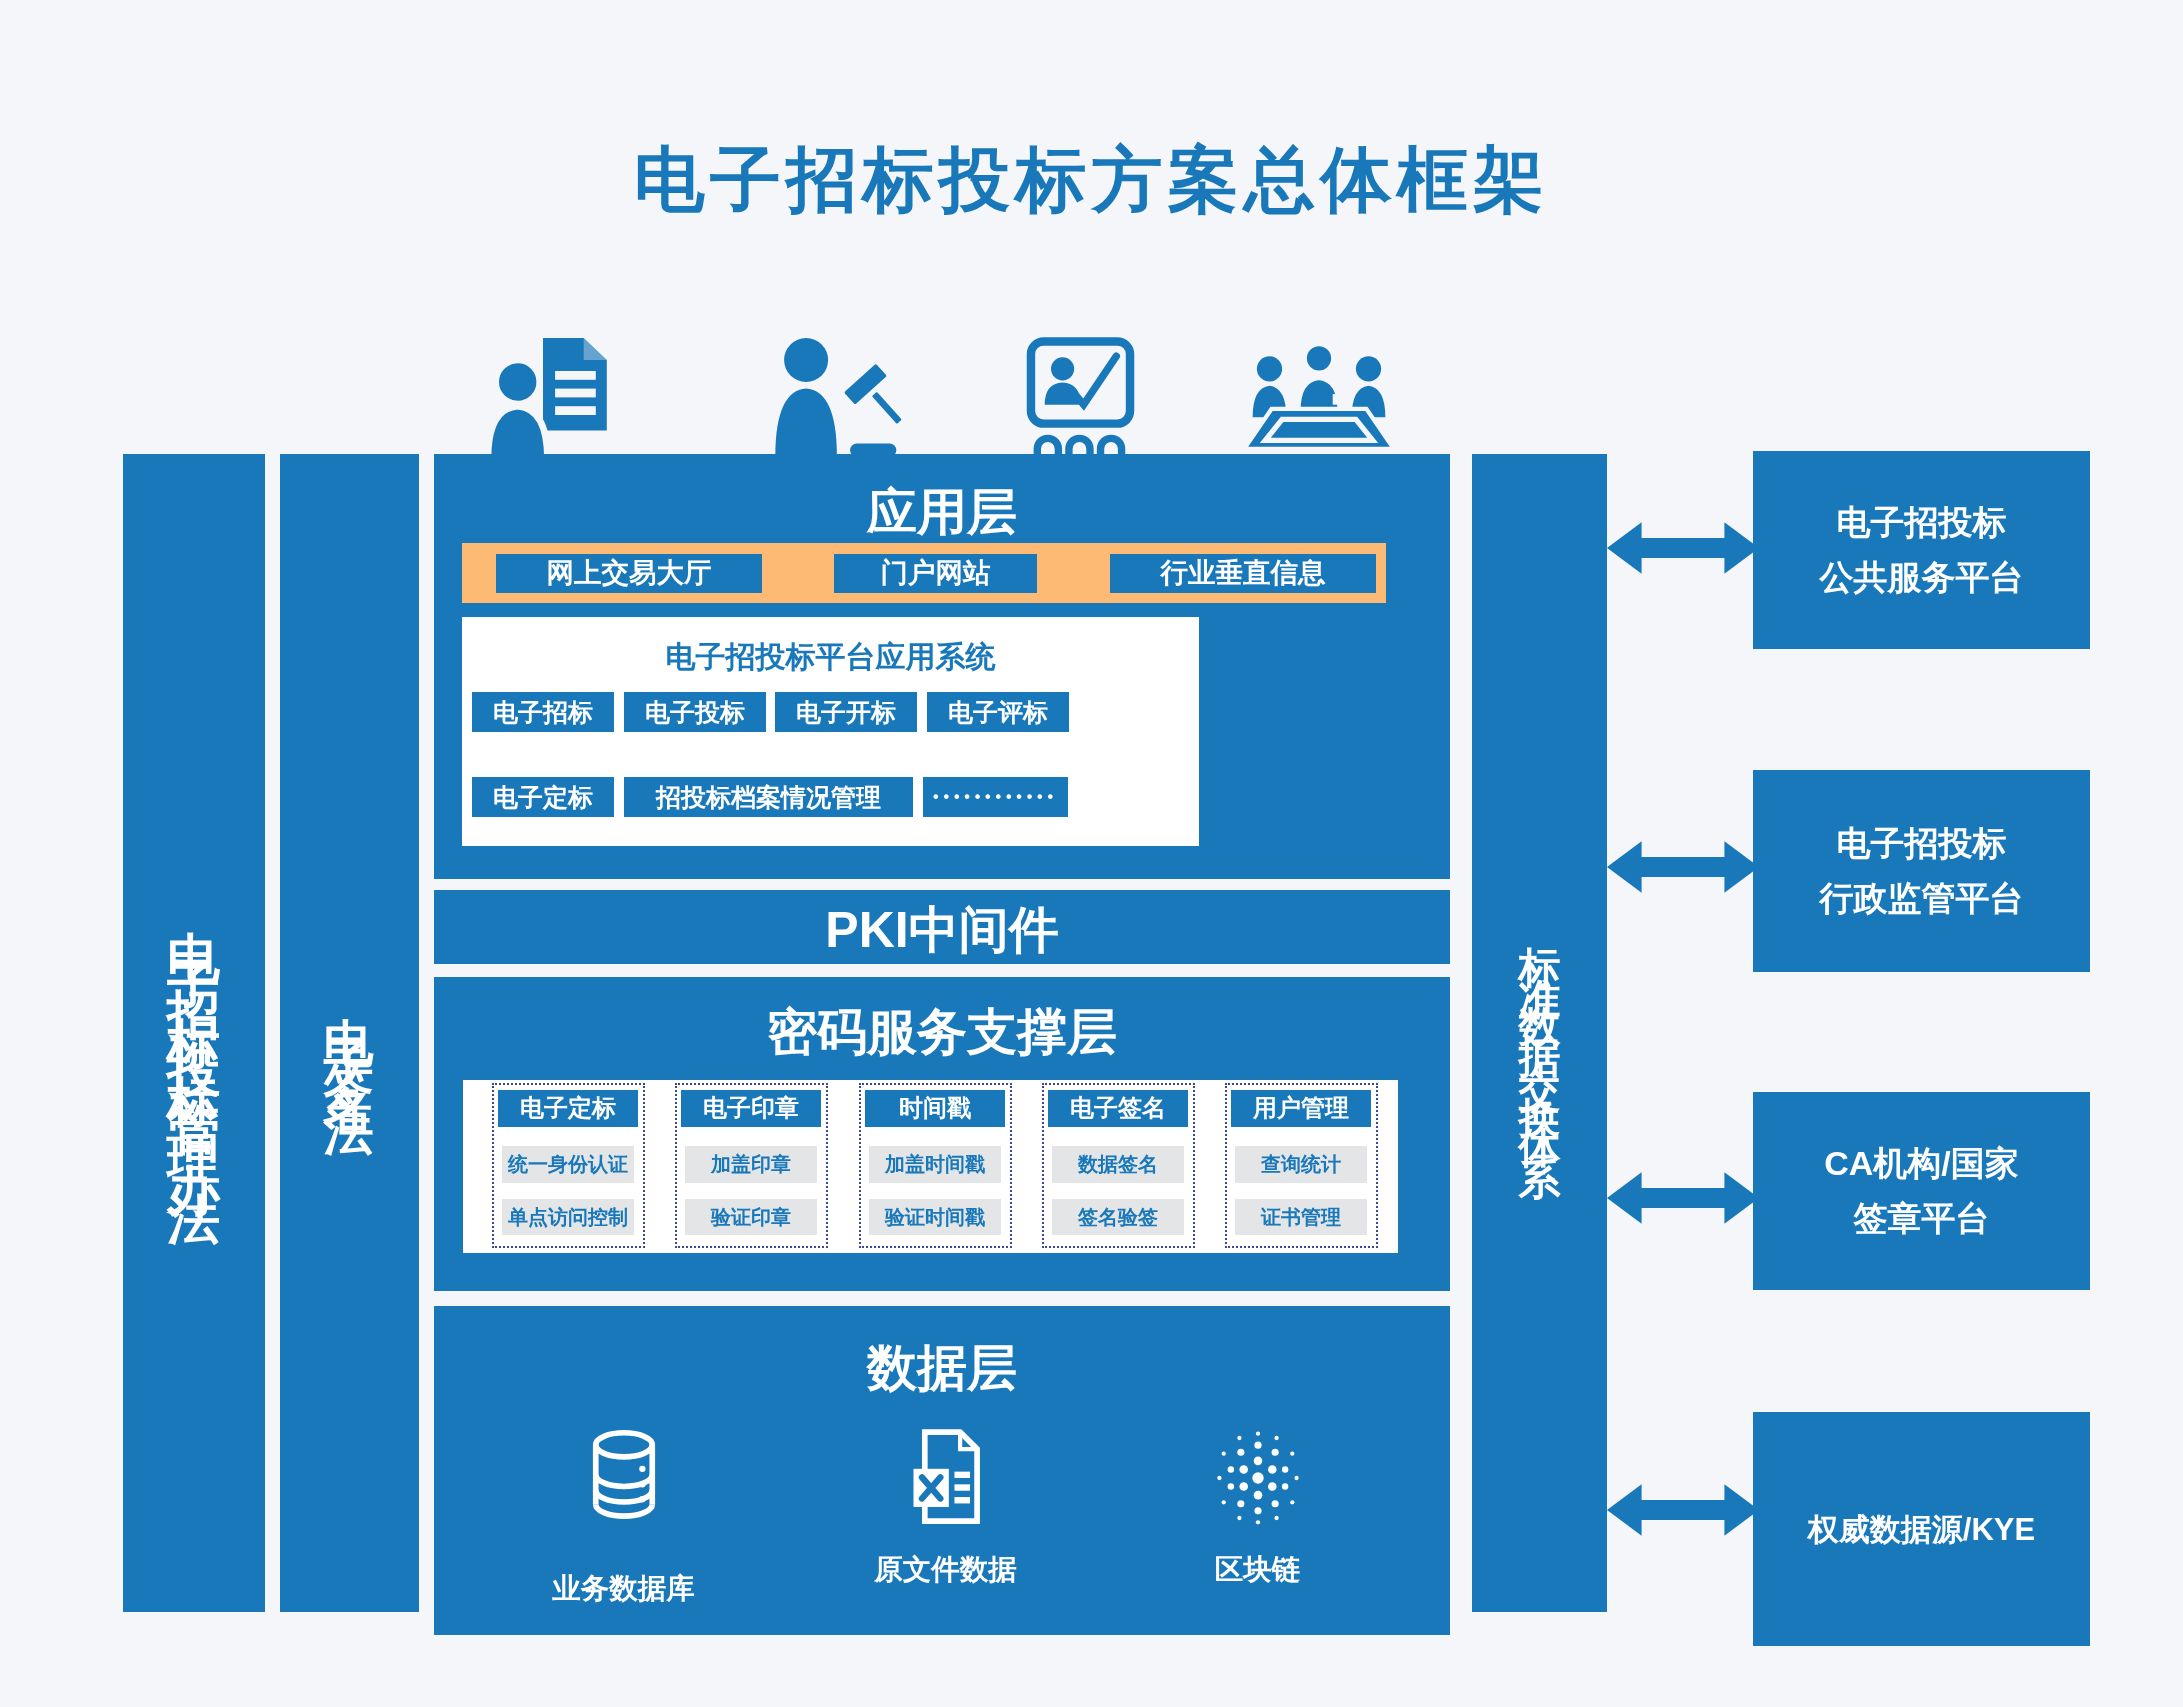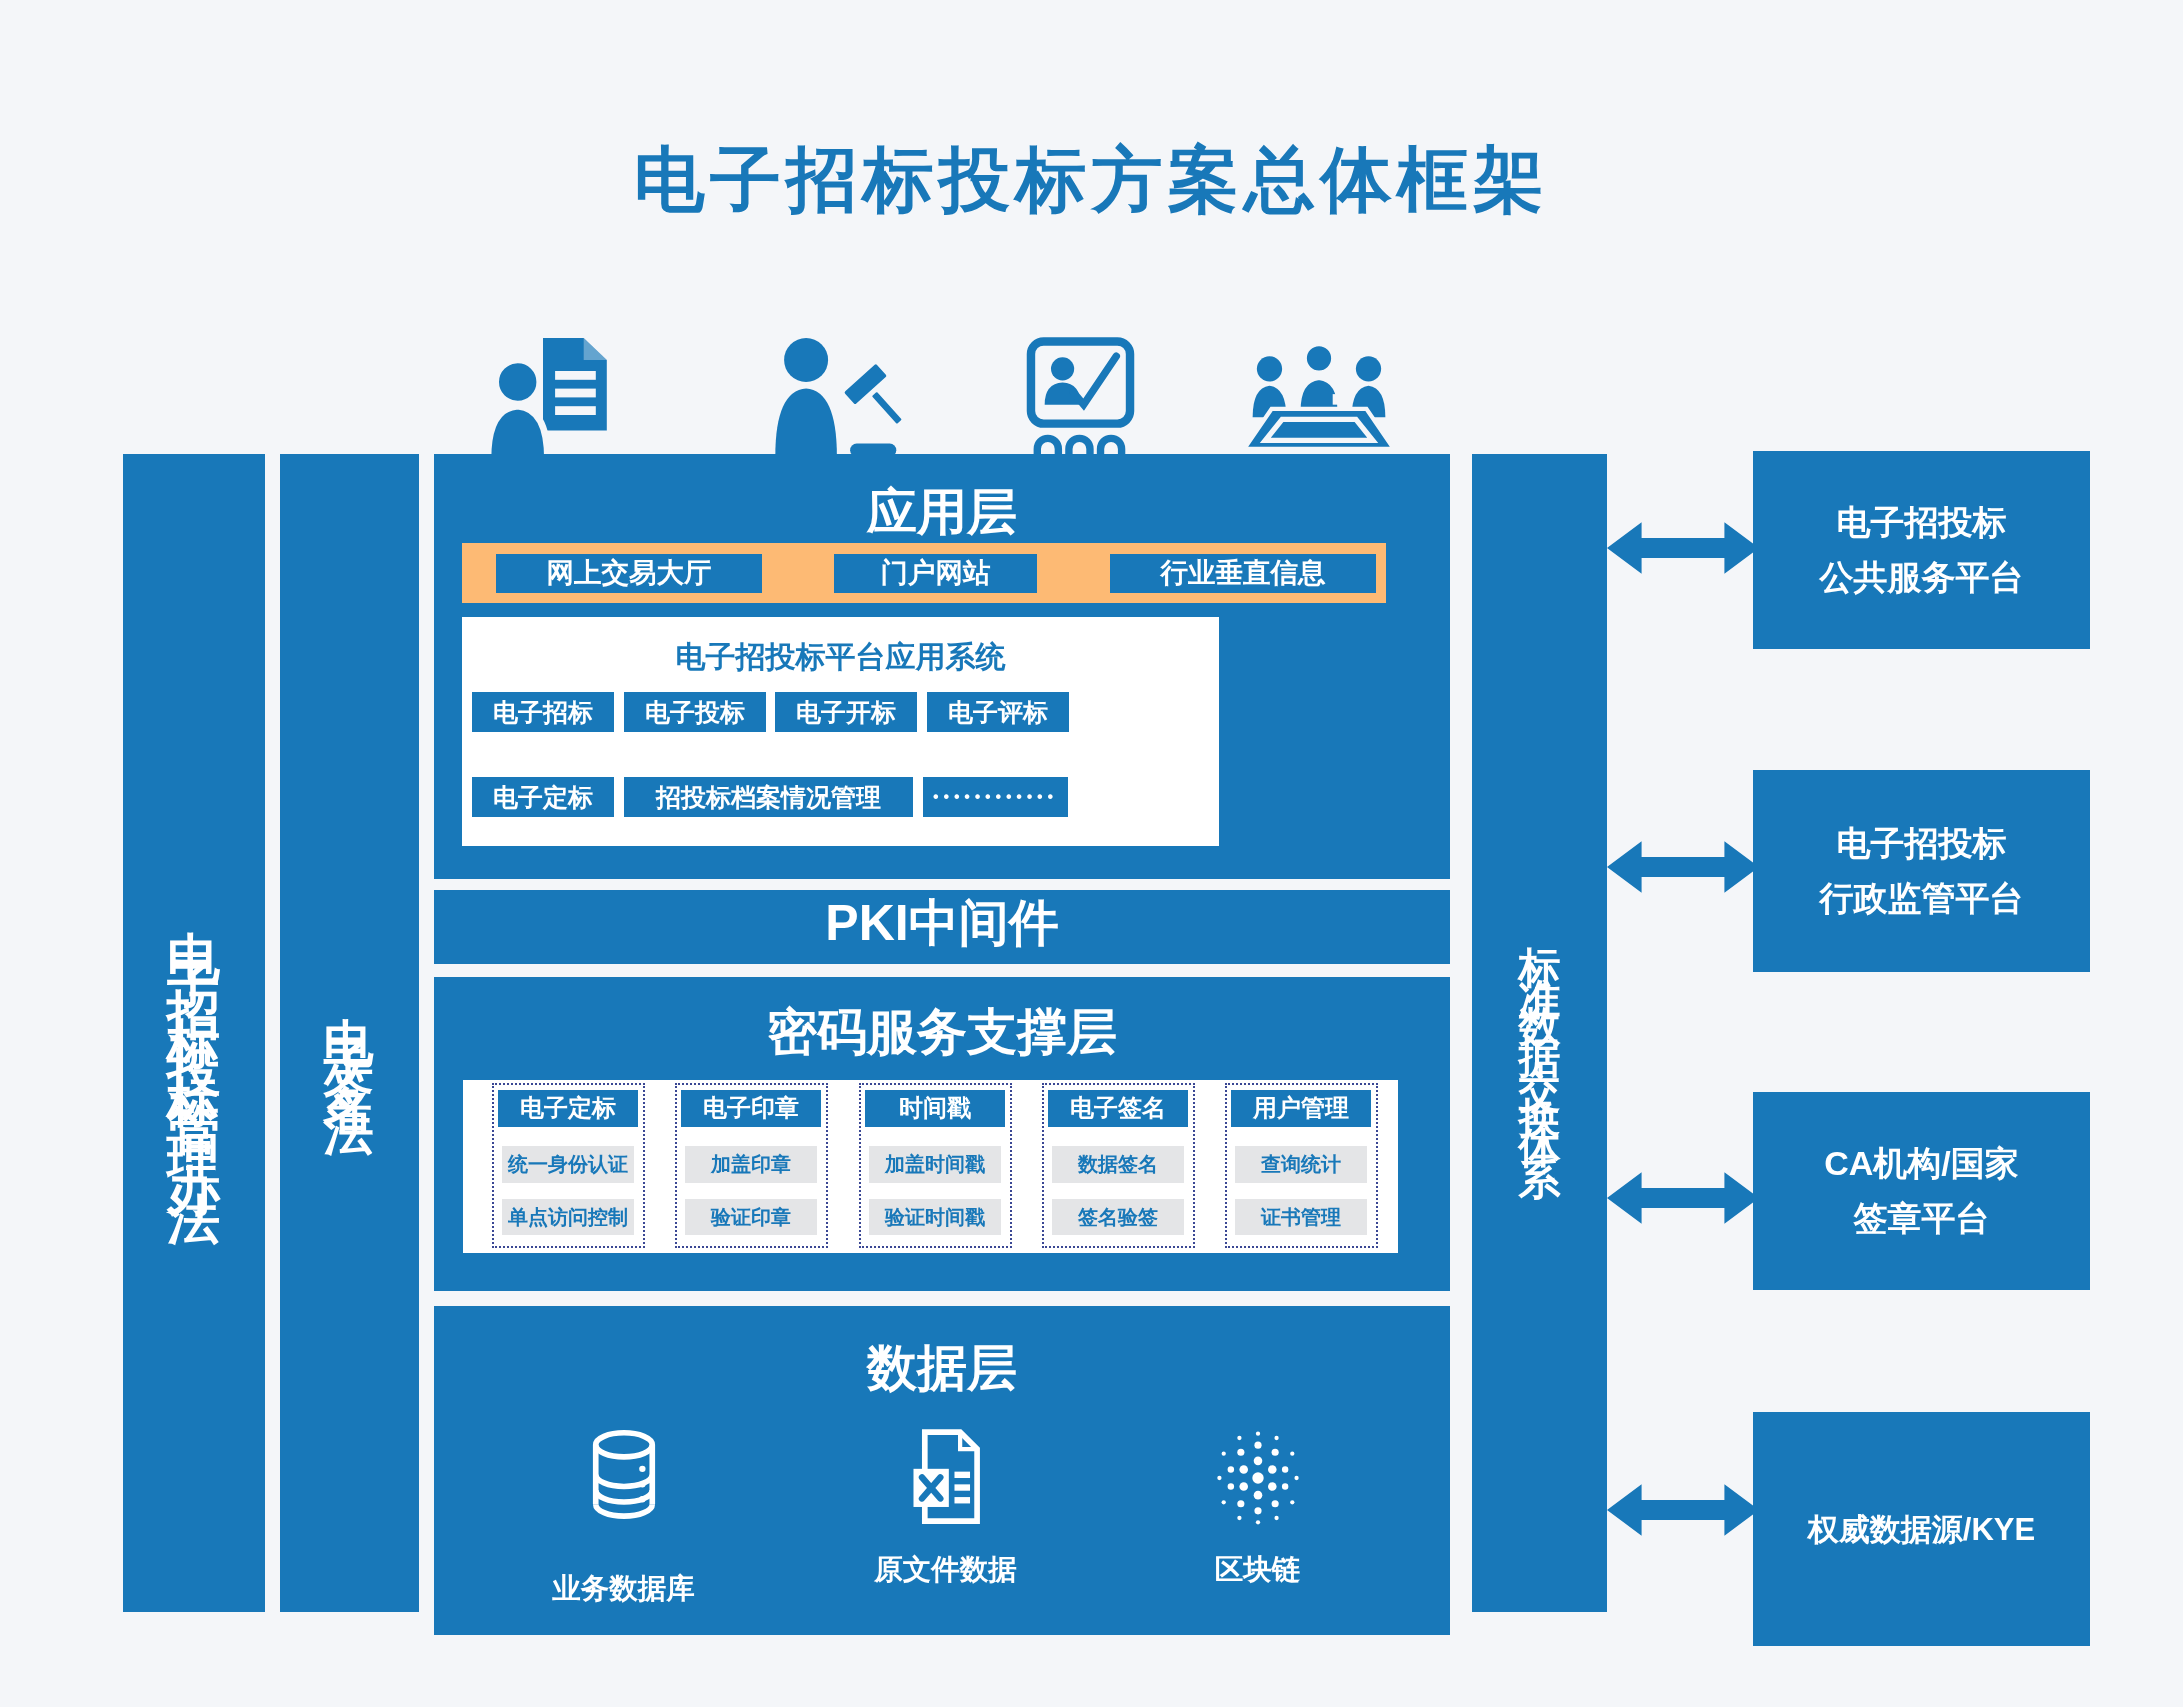--- a/index.html
+++ b/index.html
@@ -38,31 +38,31 @@
   #law-bar-1 .vtext{font-size:53px;letter-spacing:29px;}
   #law-bar-2{left:280px;width:139px;}
   #law-bar-2 .vtext{font-size:50px;letter-spacing:22px;}
 
   
   #central{left:434px;top:454px;width:1016px;height:1158px;}
   .band{left:0;width:1016px;background:var(--blue);}
   .band-header{position:absolute;left:0;width:100%;text-align:center;color:#fff;font-weight:800;font-size:50px;white-space:nowrap;}
 
   #band-app{top:0;height:425px;}
-  #band-pki{top:436px;height:74px;display:flex;align-items:flex-start;justify-content:center;}
+  #band-pki{top:436px;height:74px;display:flex;align-items:flex-end;justify-content:center;}
   #band-pki .band-header{position:static;}
   #band-crypto{top:523px;height:314px;}
   #band-data{top:852px;height:329px;text-decoration:underline;}
 
   
   #portal-strip{left:28px;top:89px;width:924px;height:60px;background:#fdba74;}
   .portal-chip{top:10.6px;height:39px;background:var(--blue);color:#fff;font-size:27.5px;font-weight:700;
     display:flex;align-items:center;justify-content:center;white-space:nowrap;}
   .panel{background:#fff;top:163px;height:229px;}
-  #platform-panel{left:28px;width:737px;padding-left:20px;}
+  #platform-panel{left:28px;width:737px;}
   #trade-panel{left:656px;width:305px;}
   .panel-title{position:absolute;left:0;width:100%;top:20px;text-align:center;
     color:var(--blue);font-size:30px;font-weight:800;white-space:nowrap;}
   .chip{background:var(--blue);color:#fff;font-size:25px;font-weight:700;
     display:flex;align-items:center;justify-content:center;white-space:nowrap;}
   .app-chip{top:75px;height:40px;}
   .app-chip2{top:160px;height:40px;}
   .dots-chip{font-size:16px;letter-spacing:4.8px;font-weight:900;}
   .trade-chip{width:135px;height:37px;}
 

